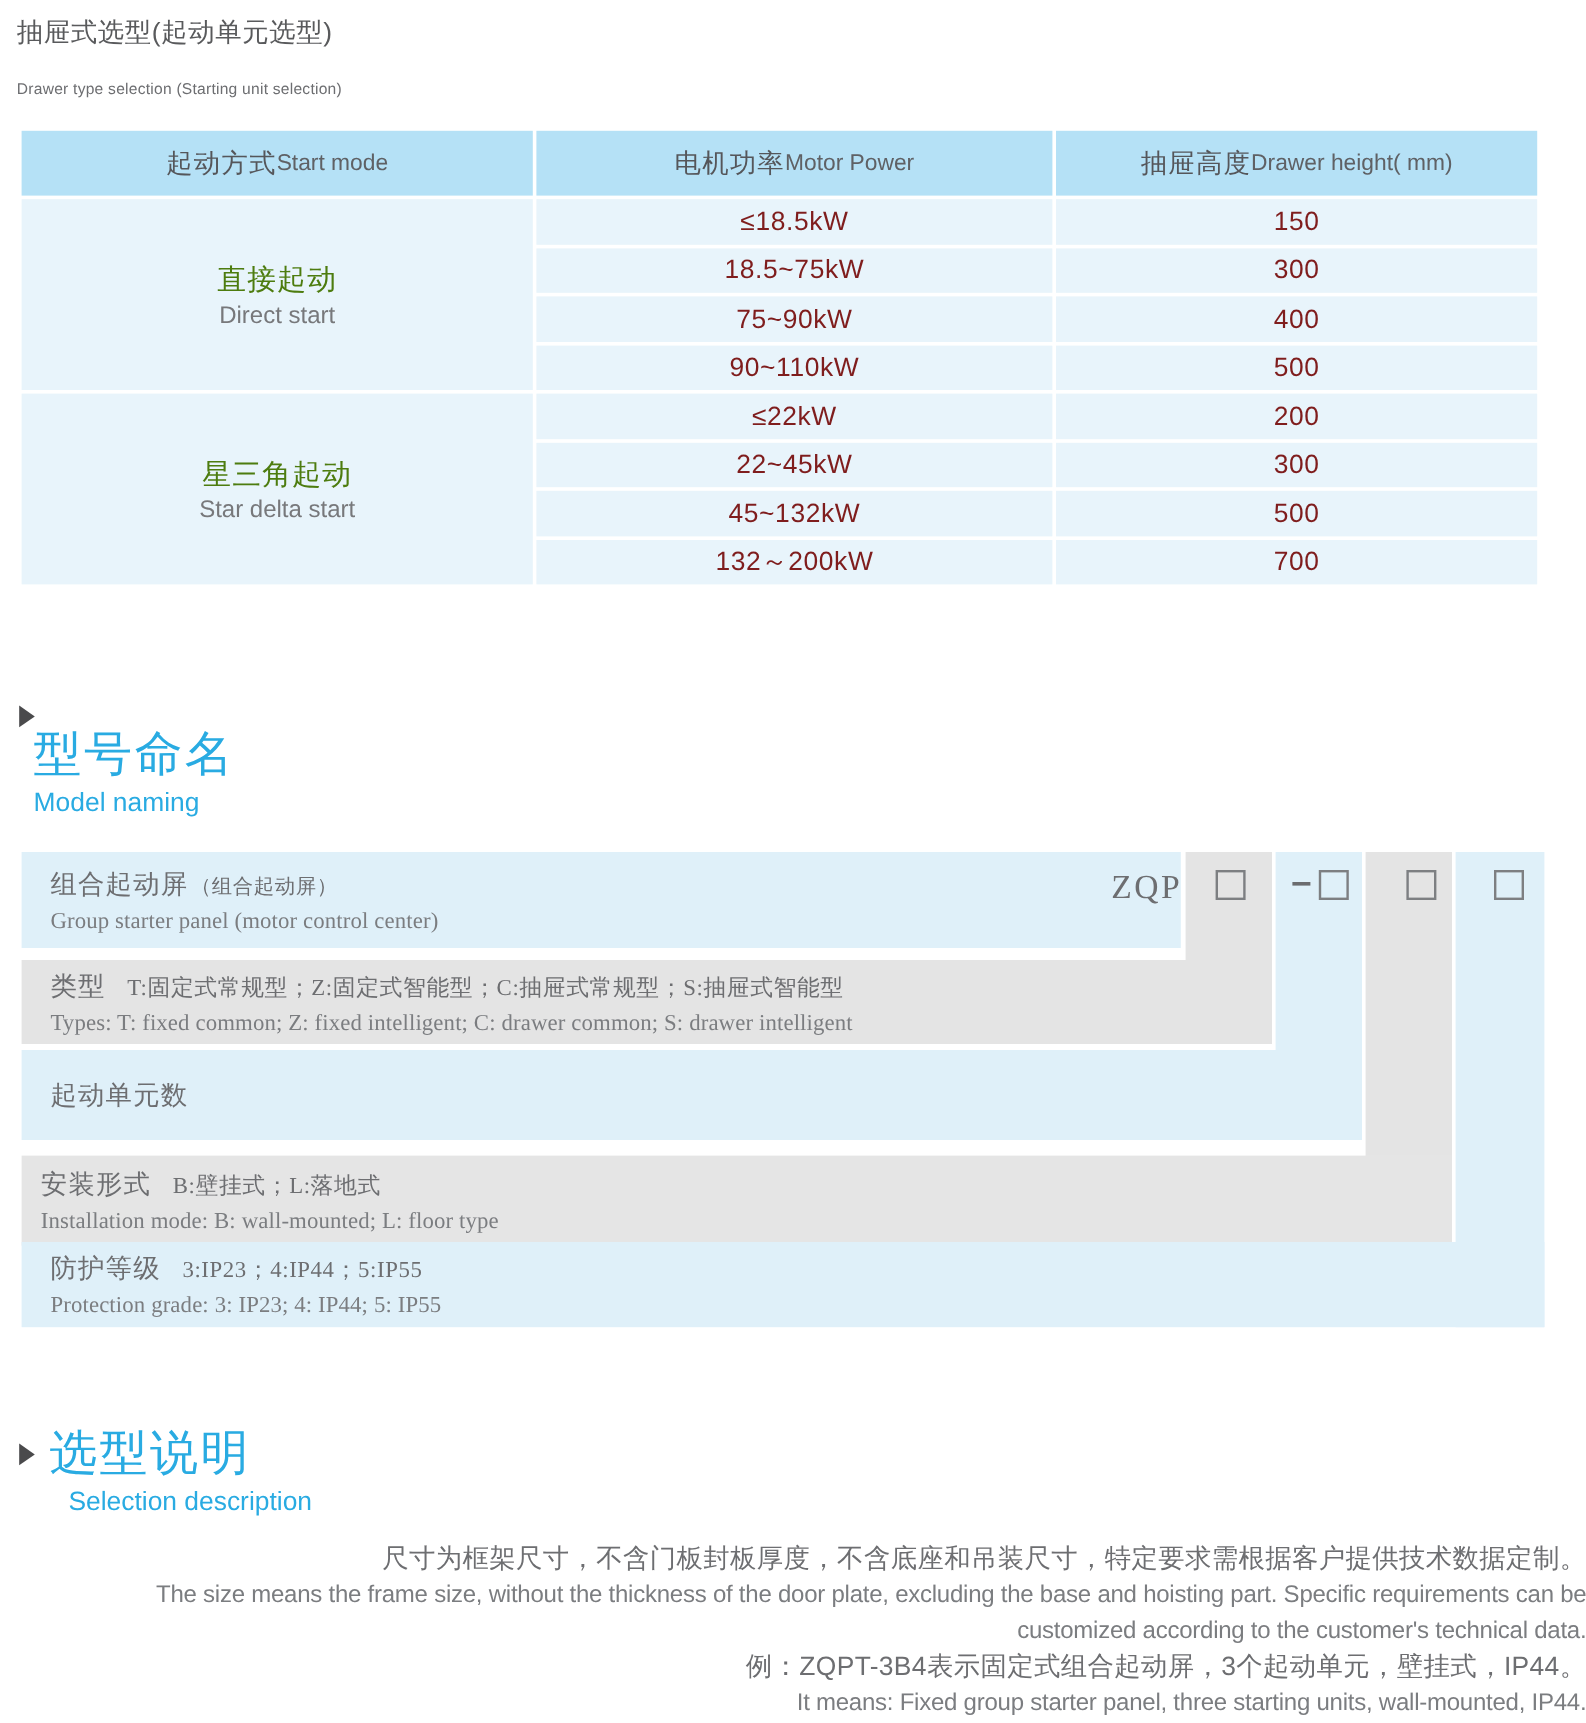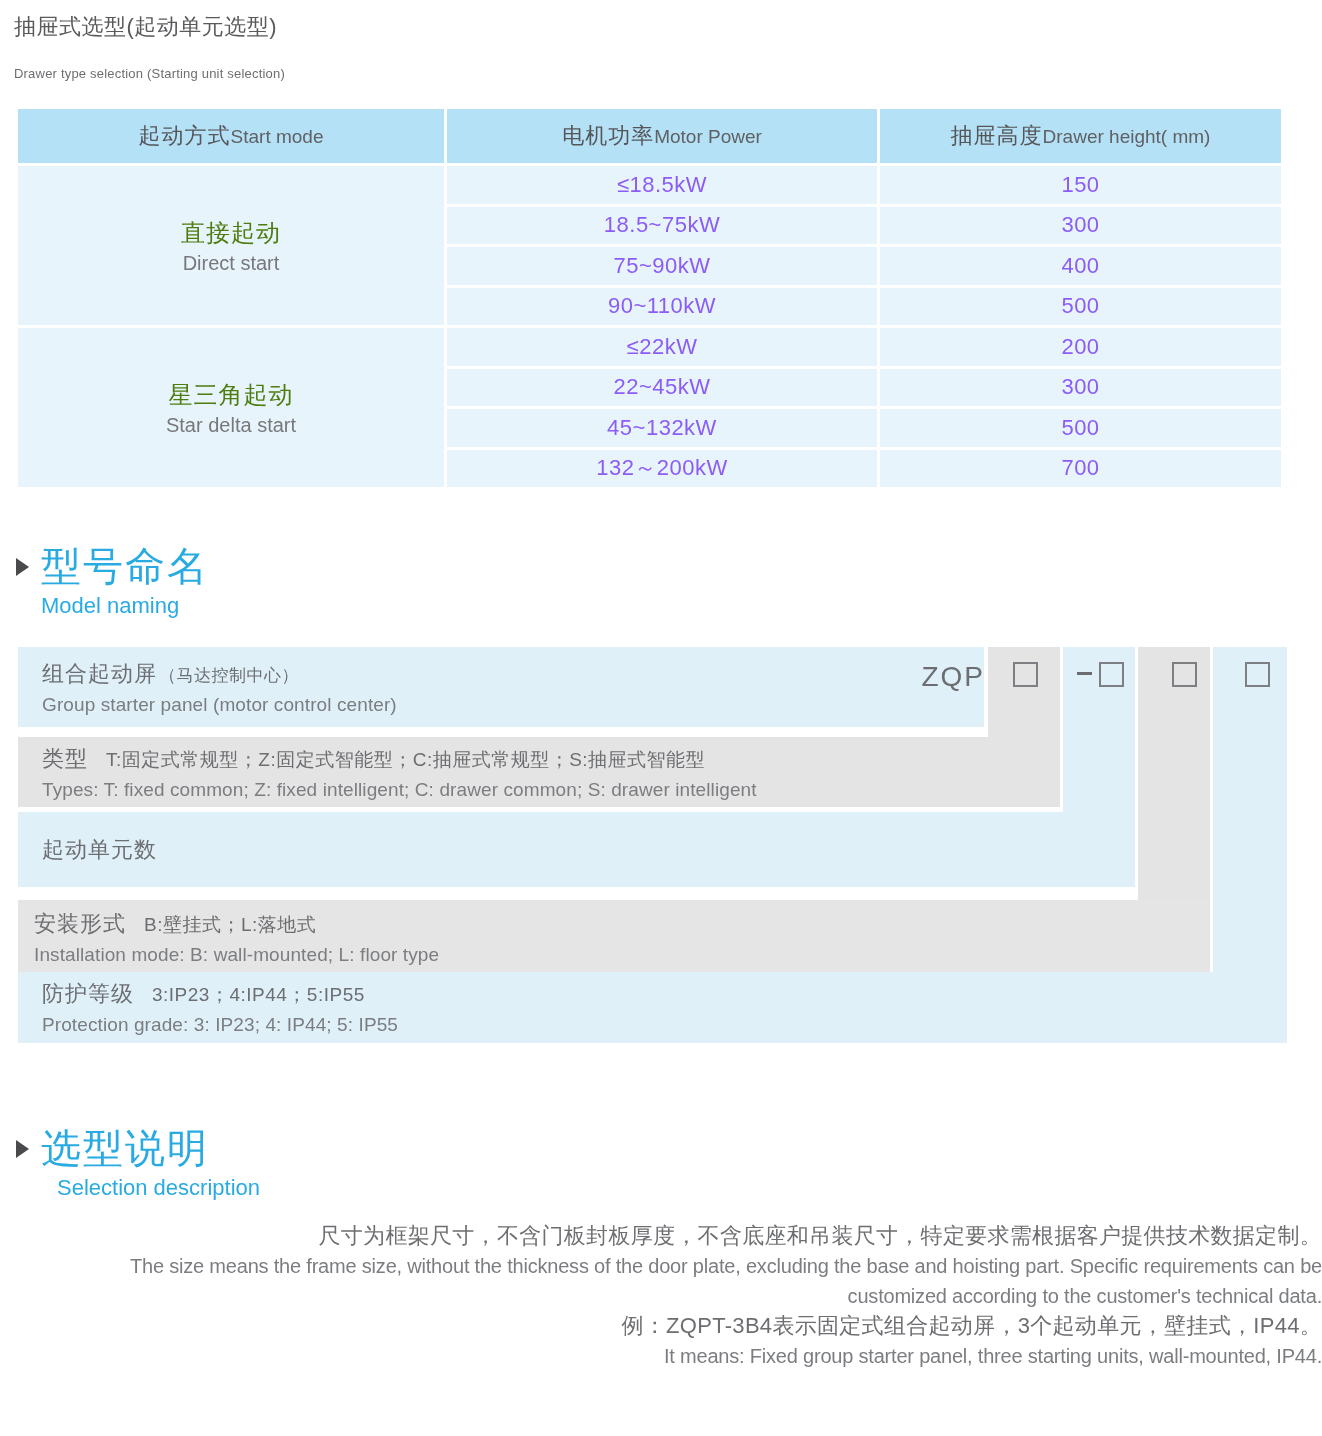--- a/index.html
+++ b/index.html
@@ -34,41 +34,41 @@
   .mode-cell{
     grid-row:span 4;
     background:#e8f4fb;
     display:flex;flex-direction:column;align-items:center;justify-content:center;
   }
   .mode-cell .zh{font-size:24px;color:#4d7c0f;letter-spacing:1px;}
   .mode-cell .en{font-size:20px;color:#77787b;margin-top:3px;}
   .td{
     background:#e8f4fb;
     display:flex;align-items:center;justify-content:center;
-    font-size:22px;color:#8b5cf6;letter-spacing:.5px;
+    font-size:22px;color:#7f1d1d;letter-spacing:.5px;
   }
 
   
   .sec-head{display:flex;align-items:flex-start;margin-left:16px;}
-  .sec-head.first{margin-top:56px;}
+  .sec-head.first{margin-top:86px;flex-direction:column;}
   .sec-head.second{margin-top:80px;}
   .tri{
     width:0;height:0;flex:none;
     border-left:13px solid #4a4a4c;
     border-top:9px solid transparent;
     border-bottom:9px solid transparent;
     margin-top:15px;
   }
   .sec-txt{margin-left:12px;}
   .sec-zh{font-size:40px;line-height:46px;color:#29abe2;letter-spacing:2px;}
   .sec-en{font-size:22px;color:#29abe2;margin-top:4px;}
   .sec-head.second .sec-en{margin-left:16px;text-align:center;}
 
   
-  .ladder{position:relative;margin:28px 0 0 18px;width:1020px;height:398px;}
+  .ladder{position:relative;margin:28px 0 0 18px;width:1020px;height:398px;font-family:Liberation Serif, serif;}
   .strip{position:absolute;top:0;}
   .strip.s1{left:970px;width:72px;height:160px;background:#e4e4e4;}
   .strip.s2{left:1045px;width:72px;height:240px;background:#dff0f9;}
   .strip.s3{left:1120px;width:72px;height:320px;background:#e4e4e4;}
   .strip.s4{left:1195px;width:74px;height:396px;background:#dff0f9;}
   .bar{
     position:absolute;left:0;
     display:flex;flex-direction:column;justify-content:center;
     padding-left:24px;box-sizing:border-box;
   }
@@ -161,21 +161,21 @@
 
   <div class="ladder">
     <div class="strip s1"></div>
     <div class="strip s2"></div>
     <div class="strip s3"></div>
     <div class="strip s4"></div>
 
     <div class="bar r1">
       <div class="bar-line1">
         <span class="bar-label">组合起动屏</span>
-        <span class="bar-desc">（马达控制中心）</span>
+        <span class="bar-desc">（组合起动屏）</span>
       </div>
       <div class="bar-en">Group starter panel (motor control center)</div>
     </div>
 
     <div class="bar r2">
       <div class="bar-line1">
         <span class="bar-label">类型</span>
         <span class="bar-desc">T:固定式常规型；Z:固定式智能型；C:抽屉式常规型；S:抽屉式智能型</span>
       </div>
       <div class="bar-en">Types: T: fixed common; Z: fixed intelligent; C: drawer common; S: drawer intelligent</div>

